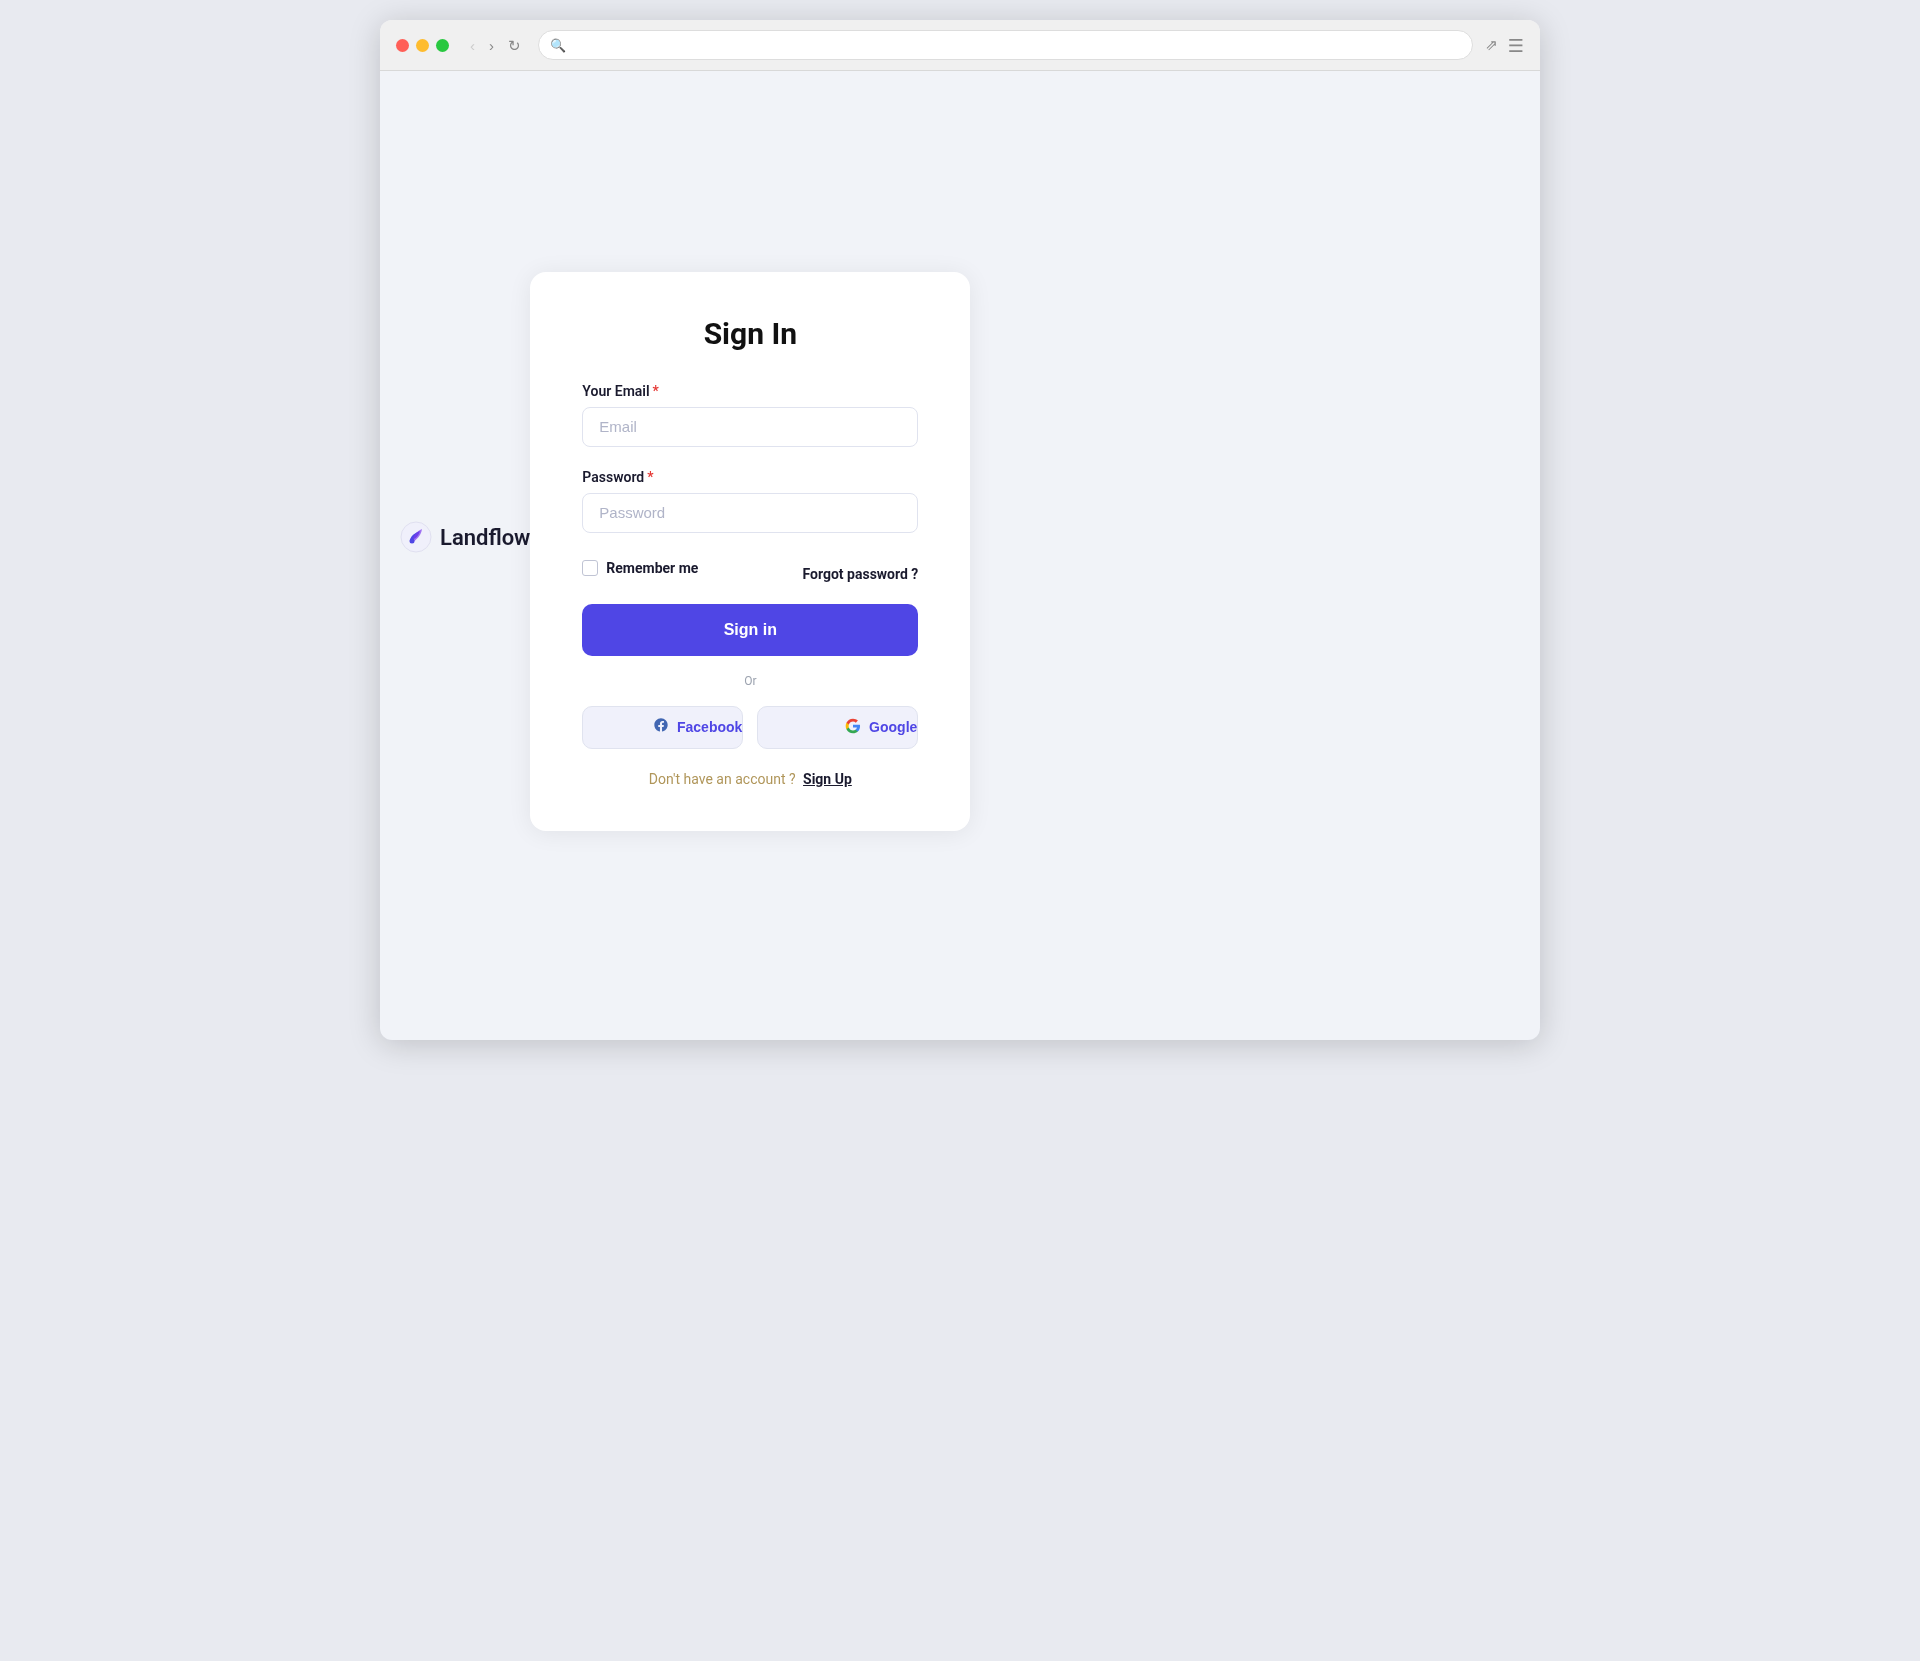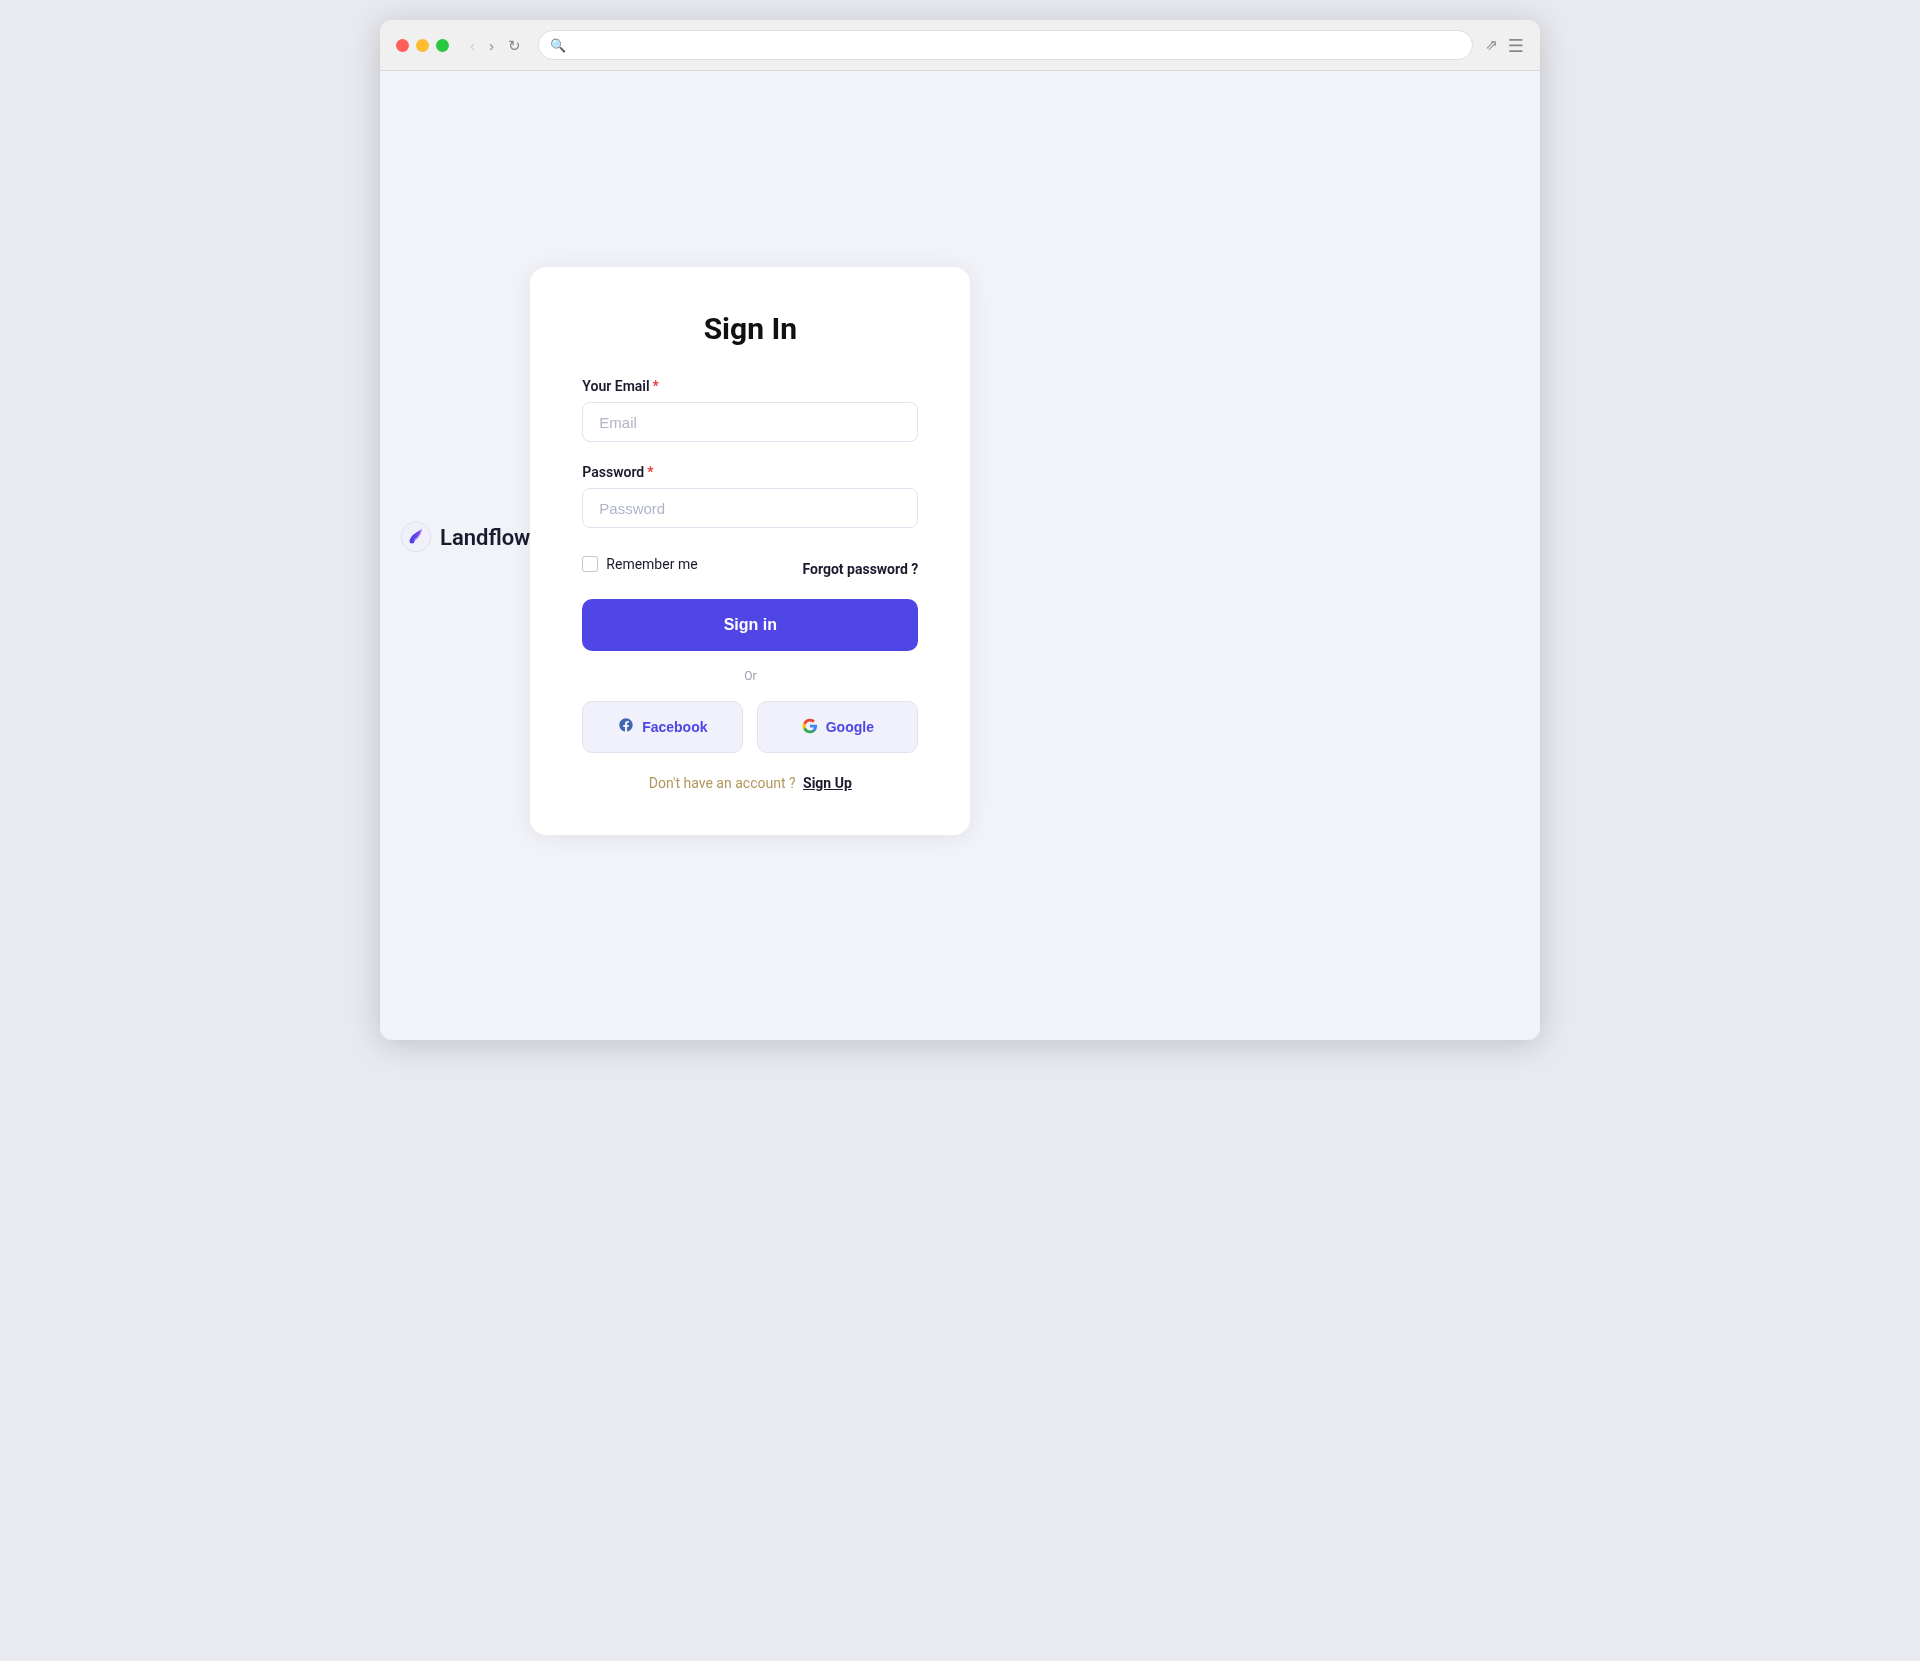--- a/index.html
+++ b/index.html
@@ -198,21 +198,21 @@
       border: 1.5px solid #c0c4d4;
       border-radius: 3px;
       background: white;
       cursor: pointer;
       appearance: none;
       -webkit-appearance: none;
     }
 
     .remember-label {
       font-size: 14px;
-      font-weight: 400;
+      font-weight: 700;
       color: #1a1a2e;
       cursor: pointer;
     }
 
     .forgot-link {
       font-size: 14px;
       font-weight: 700;
       color: #1a1a2e;
       cursor: pointer;
       text-decoration: none;
@@ -241,27 +241,27 @@
     }
 
     .social-buttons {
       display: flex;
       gap: 14px;
       margin-bottom: 22px;
     }
 
     .social-btn {
       flex: 1;
-      height: 52px;
+      height: 43px;
       background: #f0f1fb;
       border: 1.5px solid #e0e3ef;
       border-radius: 10px;
       display: flex;
       align-items: center;
-      justify-content: center;
+      justify-content: flex-end;
       gap: 8px;
       font-size: 14px;
       font-weight: 600;
       color: #4f46e5;
       cursor: pointer;
       transition: background 0.2s;
     }
 
     .fb-icon {
       font-size: 16px;

